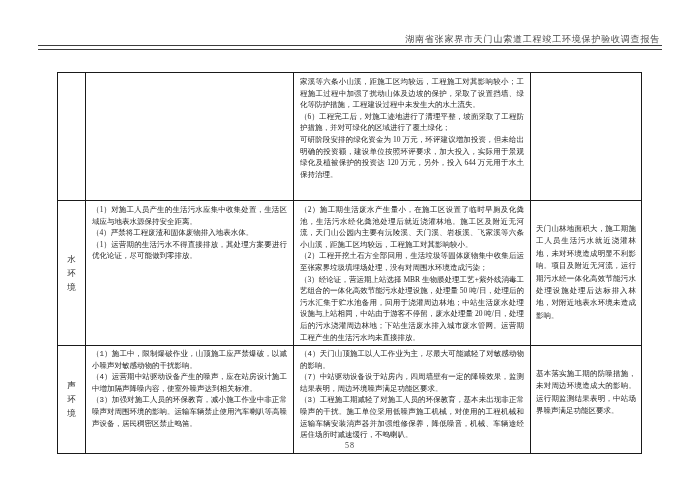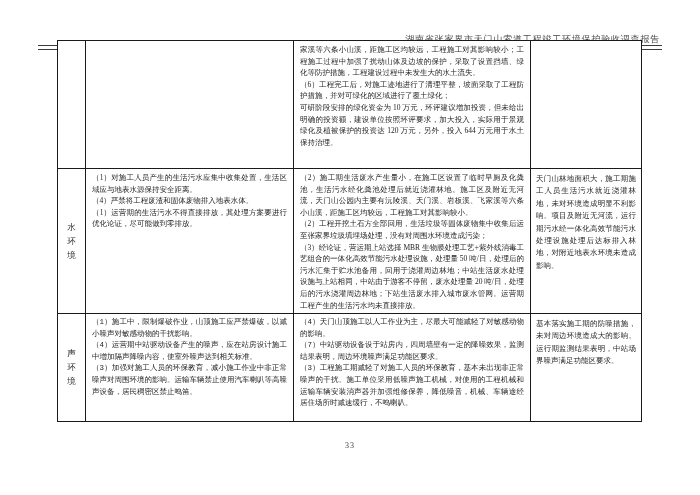--- a/index.html
+++ b/index.html
@@ -23,21 +23,21 @@
   .header-rule{
     position:absolute;
     top:45px;left:38px;right:38px;
     height:3px;
     border-top:1px solid #3c3c3c;
     border-bottom:1px solid #3c3c3c;
   }
   
   .table{
     position:absolute;
-    left:57px;top:40px;
+    left:57px;top:72px;
     width:585px;
     box-sizing:border-box;
     border:1px solid #1a1a1a;
     display:grid;
     grid-template-columns:28px 208px 237px 110px;
     grid-template-rows:128px 145px 107px;
     background:#fff;
   }
   .cell{
     box-sizing:border-box;
@@ -53,20 +53,21 @@
     line-height:11.6px;
     text-align:justify;
     color:#242424;
   }
   .concl-cell{
     padding:4px 5px 2px 5px;
     font-size:7.5px;
     line-height:12.4px;
     text-align:justify;
     color:#242424;
+    margin-top:18px;
   }
   .para{margin:0;}
   .label-cell{
     display:flex;
     align-items:center;
     justify-content:center;
   }
   .vlabel{text-align:center;}
   .vchar{
     display:block;
@@ -140,15 +141,15 @@
         <p class="para">（4）天门山顶施工以人工作业为主，尽最大可能减轻了对敏感动物的影响。</p>
         <p class="para">（7）中站驱动设备设于站房内，四周墙壁有一定的降噪效果，监测结果表明，周边环境噪声满足功能区要求。</p>
         <p class="para">（3）工程施工期减轻了对施工人员的环保教育，基本未出现非正常噪声的干扰。施工单位采用低噪声施工机械，对使用的工程机械和运输车辆安装消声器并加强维修保养，降低噪音，机械、车辆途经居住场所时减速缓行，不鸣喇叭。</p>
       </div>
     <div class="cell concl-cell col-last row-last">
         <p class="para">基本落实施工期的防噪措施，未对周边环境造成大的影响。运行期监测结果表明，中站场界噪声满足功能区要求。</p>
       </div>
 
   </div>
 
-  <div class="footer">33</div>
+  <div class="footer">58</div>
 
 </div>
 
 </body></html>

